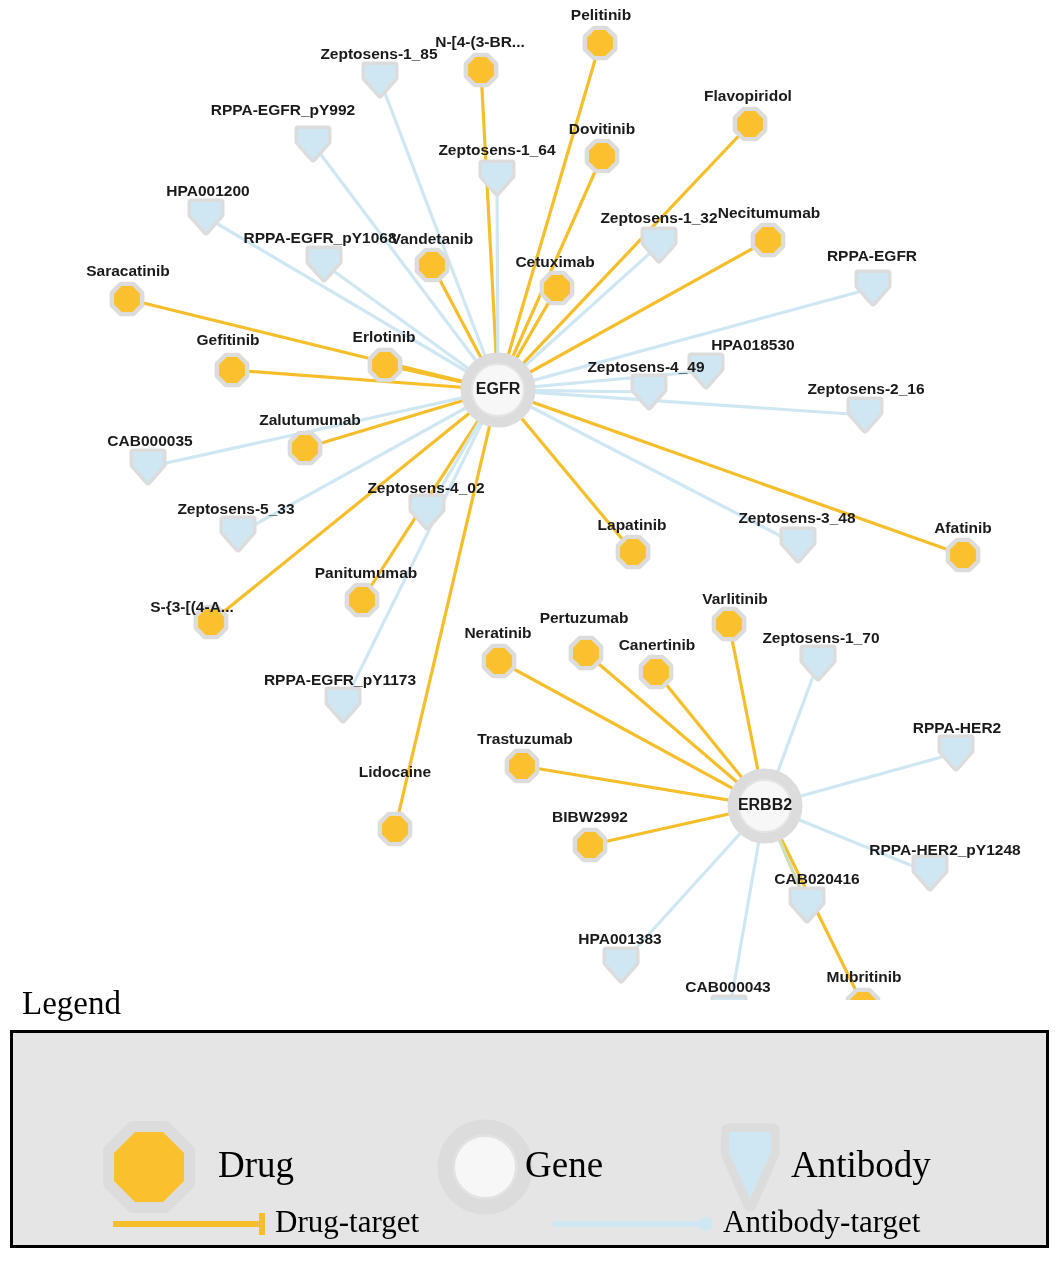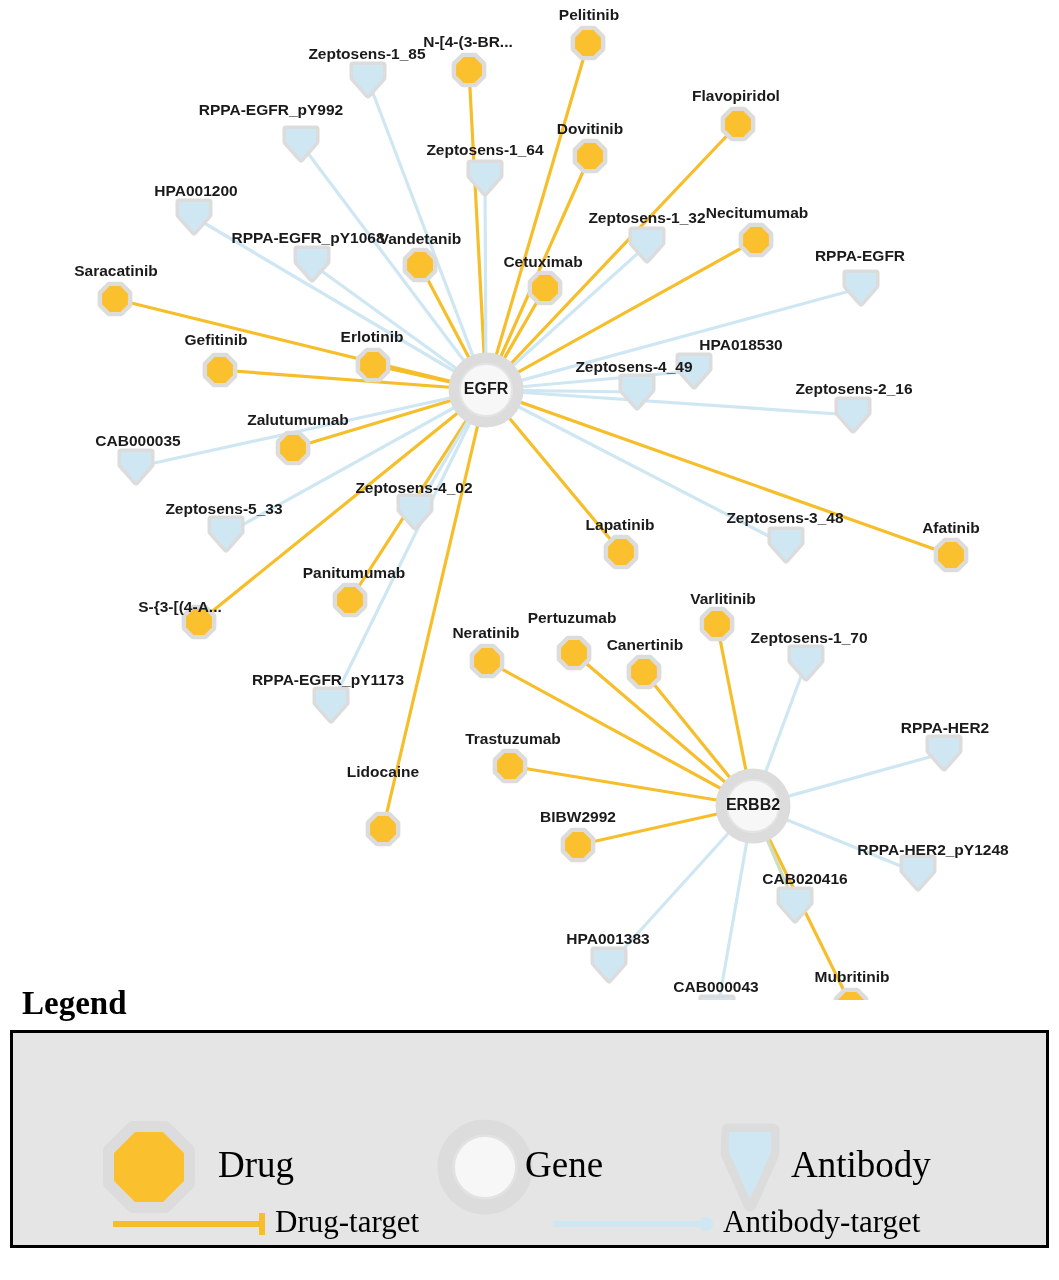--- a/index.html
+++ b/index.html
@@ -9,21 +9,21 @@
   }
   body {
     width: 1059px;
     height: 1280px;
     font-family: "Liberation Sans", sans-serif;
     overflow: hidden;
     position: relative;
   }
   #network {
     position: absolute;
-    left: 0;
+    left: 12px;
     top: 0;
     width: 863px;
     height: 1000px;
     padding-left: 16px;
   }
   #network svg {
     display: block;
   }
   .node-label {
     font-family: "Liberation Sans", sans-serif;
@@ -43,21 +43,21 @@
   }
   .legend-wrap {
     position: absolute;
     left: 0;
     top: 985px;
     width: 1059px;
   }
   .legend-title {
     font-family: "Liberation Serif", serif;
     font-size: 33px;
-    font-weight: bold;
+    font-weight: normal;
     color: #000;
     margin: 0 0 8px 22px;
   }
   .legend-box {
     margin: 0 10px 0 10px;
     border: 3px solid #000;
     background: #e5e5e5;
     height: 212px;
     position: relative;
   }

